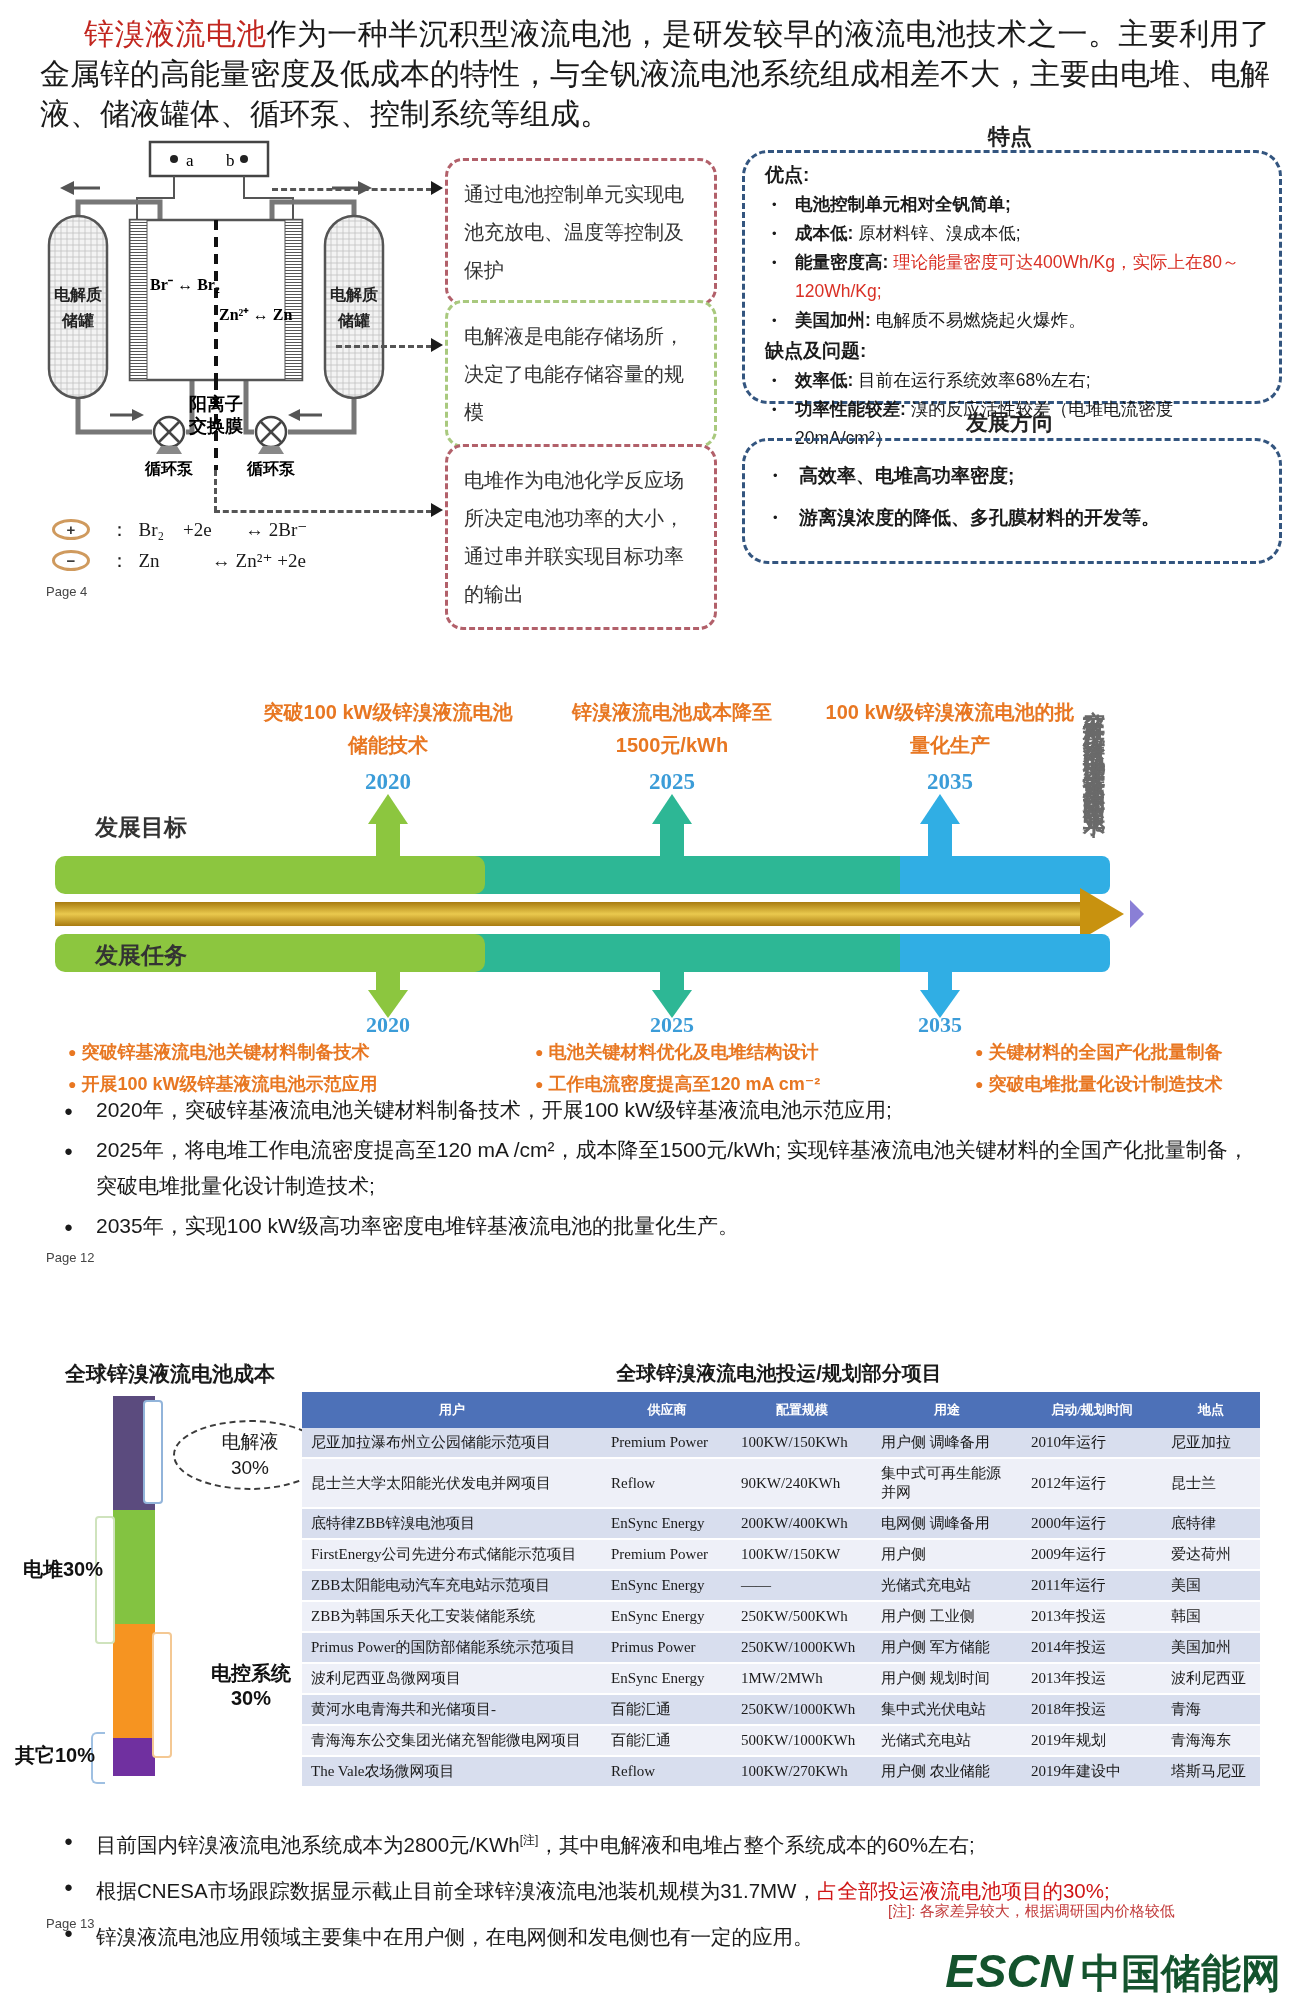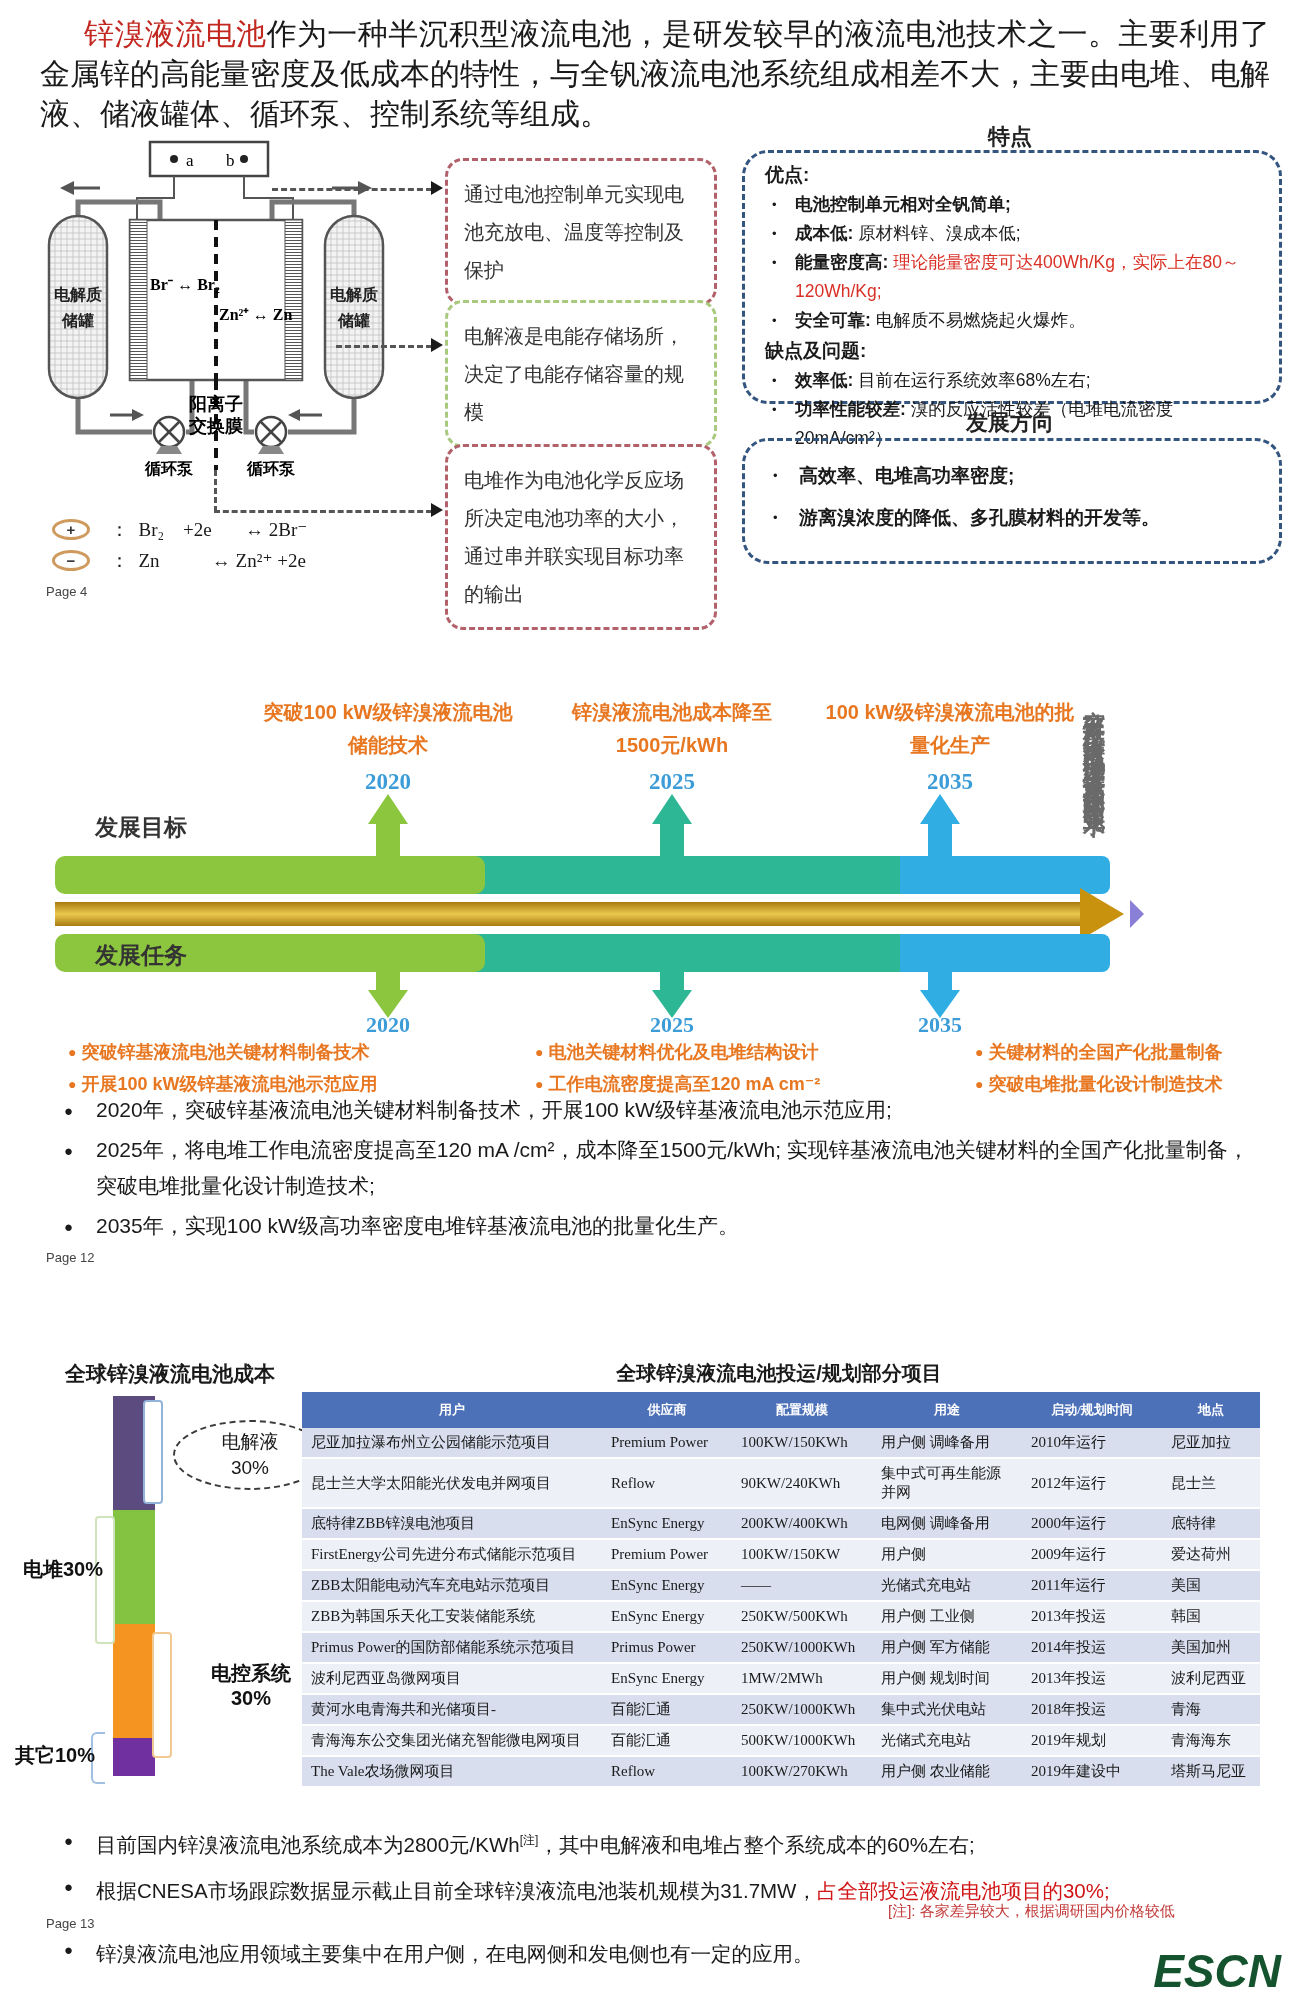--- a/index.html
+++ b/index.html
@@ -192,21 +192,21 @@
   <div class="feat-item">
       <span class="bt">•</span>
       <span><span class="lbl">成本低:</span><span> 原材料锌、溴成本低;</span><span class="redtx"></span></span>
     </div>
   <div class="feat-item">
       <span class="bt">•</span>
       <span><span class="lbl">能量密度高:</span><span></span><span class="redtx"> 理论能量密度可达400Wh/Kg，实际上在80～120Wh/Kg;</span></span>
     </div>
   <div class="feat-item">
       <span class="bt">•</span>
-      <span><span class="lbl">安全可靠:</span><span> 电解质不易燃烧起火爆炸。</span><span class="redtx"></span></span>
+      <span><span class="lbl">美国加州:</span><span> 电解质不易燃烧起火爆炸。</span><span class="redtx"></span></span>
     </div>
   <div class="hdr">缺点及问题:</div>
   <div class="feat-item">
       <span class="bt">•</span>
       <span><span class="lbl">效率低:</span><span> 目前在运行系统效率68%左右;</span></span>
     </div>
   <div class="feat-item">
       <span class="bt">•</span>
       <span><span class="lbl">功率性能较差:</span><span> 溴的反应活性较差（电堆电流密度20mA/cm²）</span></span>
     </div>
@@ -447,25 +447,26 @@
           <td>塔斯马尼亚</td>
         </tr>
       </tbody>
   </table>
 </div>
 
 <div class="abs" style="left:62px;top:1822px;width:1210px">
   <div class="bigbullet" style="font-size:20.5px;margin-bottom:5px">
     <span>目前国内锌溴液流电池系统成本为2800元/KWh</span><sup style="font-size:12px">[注]</sup><span>，其中电解液和电堆占整个系统成本的60%左右;</span><span class="redtx" style="color:#d01616"></span>
   </div>
-  <div class="bigbullet" style="font-size:20.5px;margin-bottom:22px">
+  <div class="bigbullet" style="font-size:20.5px;margin-bottom:5px">
     <span>根据CNESA市场跟踪数据显示截止目前全球锌溴液流电池装机规模为31.7MW，</span><sup style="font-size:12px"></sup><span></span><span style="color:#d01616">占全部投运液流电池项目的30%;</span>
   </div>
   <div class="bigbullet" style="font-size:20.5px">
     <span>锌溴液流电池应用领域主要集中在用户侧，在电网侧和发电侧也有一定的应用。</span><sup style="font-size:12px"></sup><span></span><span style="color:#d01616"></span>
   </div>
 </div>
 <div class="note" style="left:888px;top:1902px">[注]: 各家差异较大，根据调研国内价格较低</div>
 <div class="abs page-label" style="left:46px;top:1916px">Page 13</div>
 
 <div class="logo" style="right:18px;top:1944px">
   <span class="e">ESCN</span>
+  <span class="c">中国储能网</span>
 </div>
 
 </body></html>

